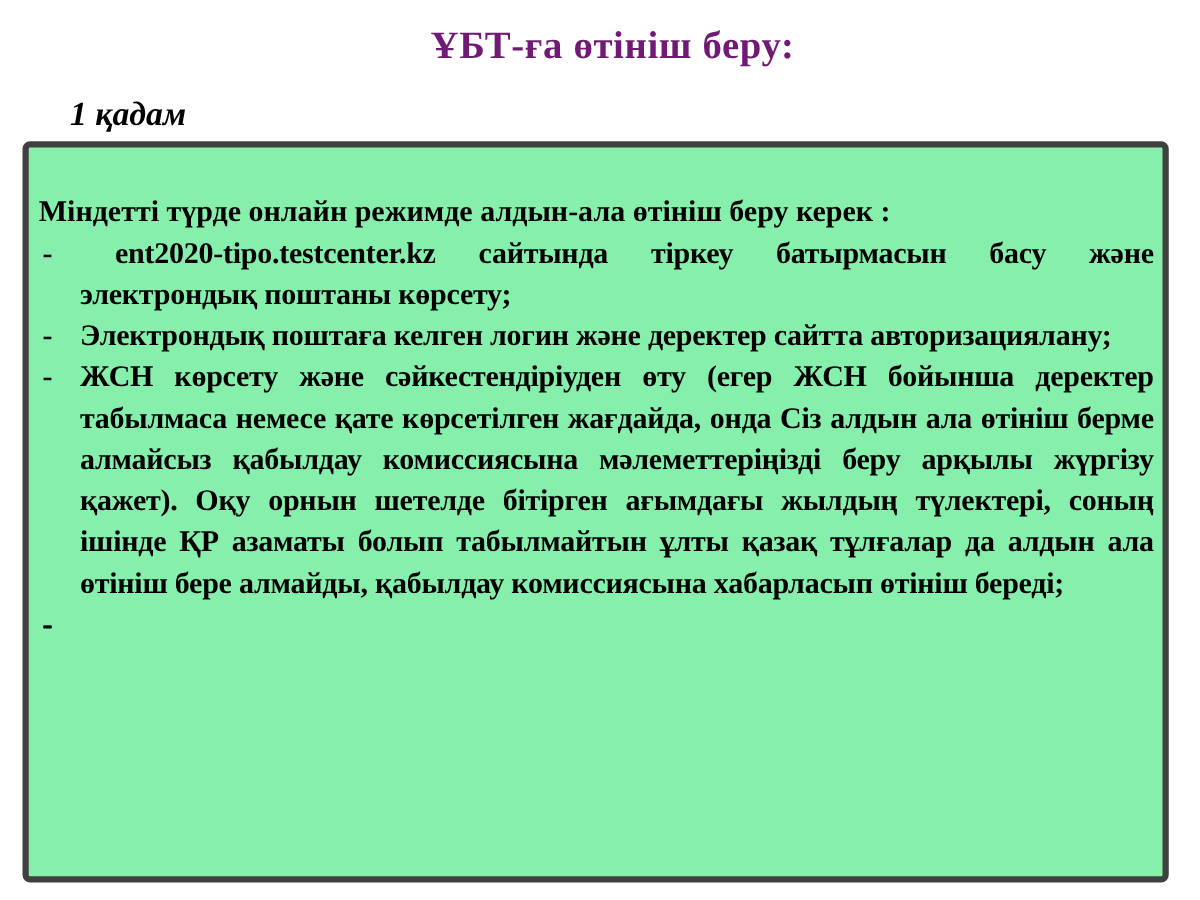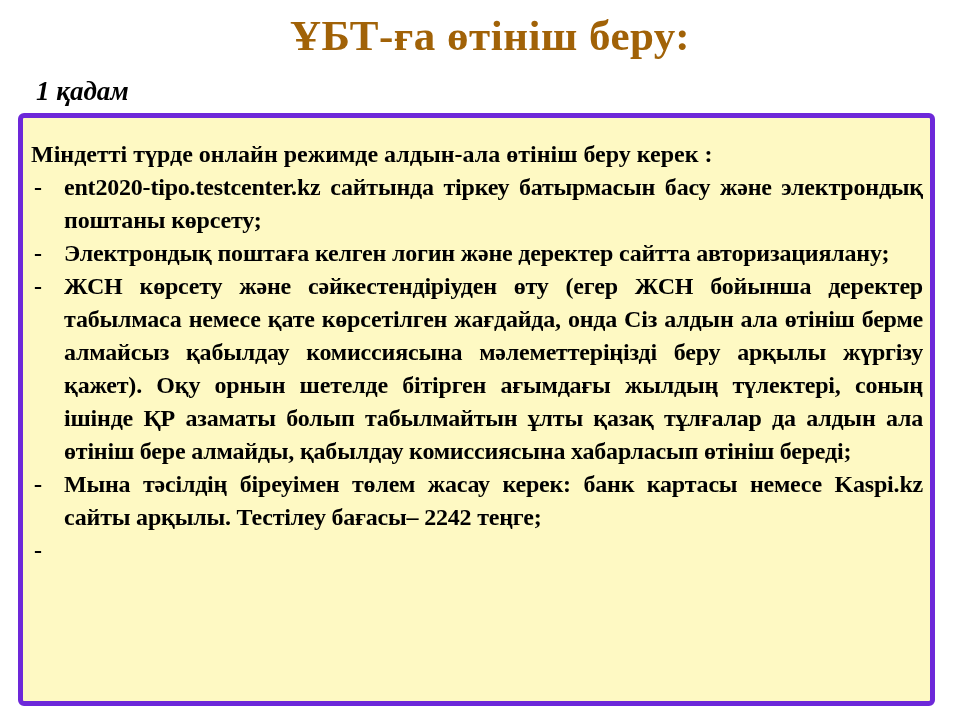--- a/index.html
+++ b/index.html
@@ -12,46 +12,46 @@
     width: 960px;
     height: 720px;
     background: #ffffff;
     overflow: hidden;
     font-family: "Liberation Serif", serif;
     color: #000000;
   }
   .title {
     padding-top: 10px;
     text-align: center;
-    font-size: 43px;
+    font-size: 31px;
     line-height: 52px;
     font-weight: bold;
     letter-spacing: 0.5px;
-    color: #a16207;
+    color: #701a75;
     padding-left: 20px;
   }
   .step-label {
-    margin: 14px 0 0 36px;
+    margin: 14px 0 0 56px;
     font-size: 27px;
     line-height: 30px;
     font-weight: bold;
     font-style: italic;
     color: #000000;
   }
   .content-box {
     position: absolute;
     left: 18px;
     top: 113px;
     width: 917px;
     height: 593px;
     box-sizing: border-box;
-    background: #fef9c3;
-    border: 5px solid #6d28d9;
+    background: #86efac;
+    border: 5px solid #404040;
     border-radius: 6px;
-    padding: 20px 7px 0 8px;
+    padding: 36px 7px 0 8px;
   }
   .box-heading {
     font-size: 24px;
     line-height: 33px;
     font-weight: bold;
     text-align: left;
   }
   .list-item {
     position: relative;
     padding-left: 33px;
@@ -62,20 +62,21 @@
     letter-spacing: -0.2px;
   }
   .bullet-dash {
     position: absolute;
     left: 3px;
     top: 0;
     font-weight: bold;
   }
   .url-lead {
     font-weight: bold;
+    margin-left: 28px;
   }
 </style>
 </head>
 <body>
 
 <div class="slide">
 
   <div class="title">ҰБТ-ға өтініш беру:</div>
 
   <div class="step-label">1 қадам</div>
@@ -99,21 +100,20 @@
       <span class="bullet-dash">-</span>
       <span>ЖСН көрсету және сәйкестендіріуден өту (егер ЖСН бойынша деректер табылмаса немесе қате көрсетілген жағдайда, онда Сіз алдын ала өтініш берме алмайсыз қабылдау комиссиясына мәлеметтеріңізді беру арқылы жүргізу қажет). Оқу орнын шетелде бітірген ағымдағы жылдың түлектері, соның ішінде ҚР азаматы болып табылмайтын ұлты қазақ тұлғалар да алдын ала өтініш бере алмайды, қабылдау комиссиясына хабарласып өтініш береді;</span>
     </div>
 
     <div class="list-item">
       <span class="bullet-dash">-</span>
     </div>
 
     <div class="list-item">
       <span class="bullet-dash">-</span>
-      <span>Мына тәсілдің біреуімен төлем жасау керек: банк картасы немесе Kaspi.kz сайты арқылы. Тестілеу бағасы– 2242 теңге;</span>
     </div>
 
     <div class="list-item">
       <span class="bullet-dash">-</span>
     </div>
 
   </div>
 </div>
 
 </body></html>

